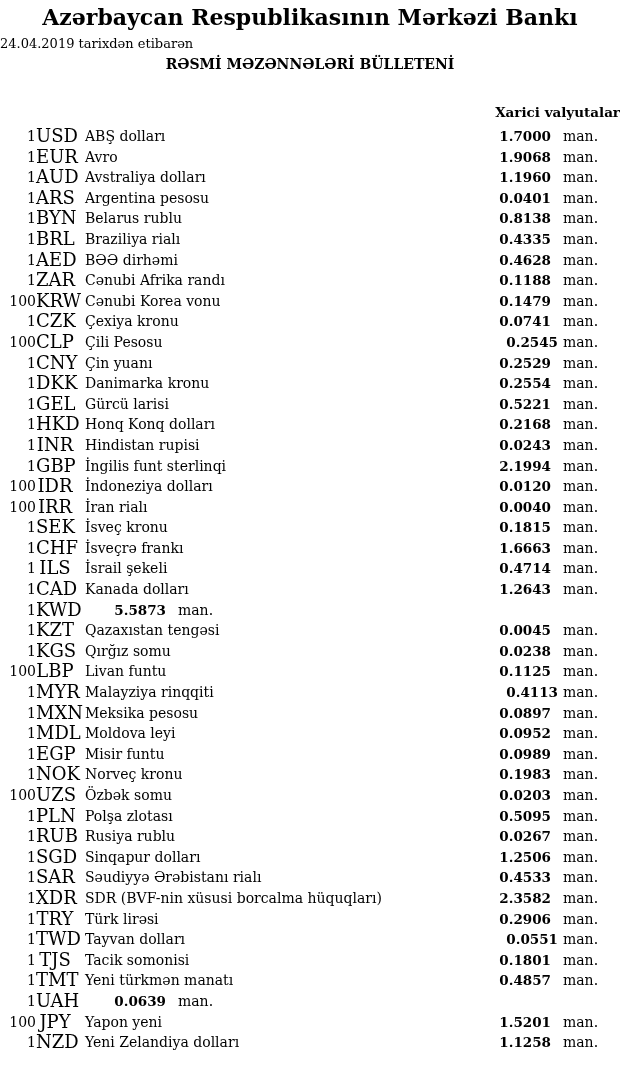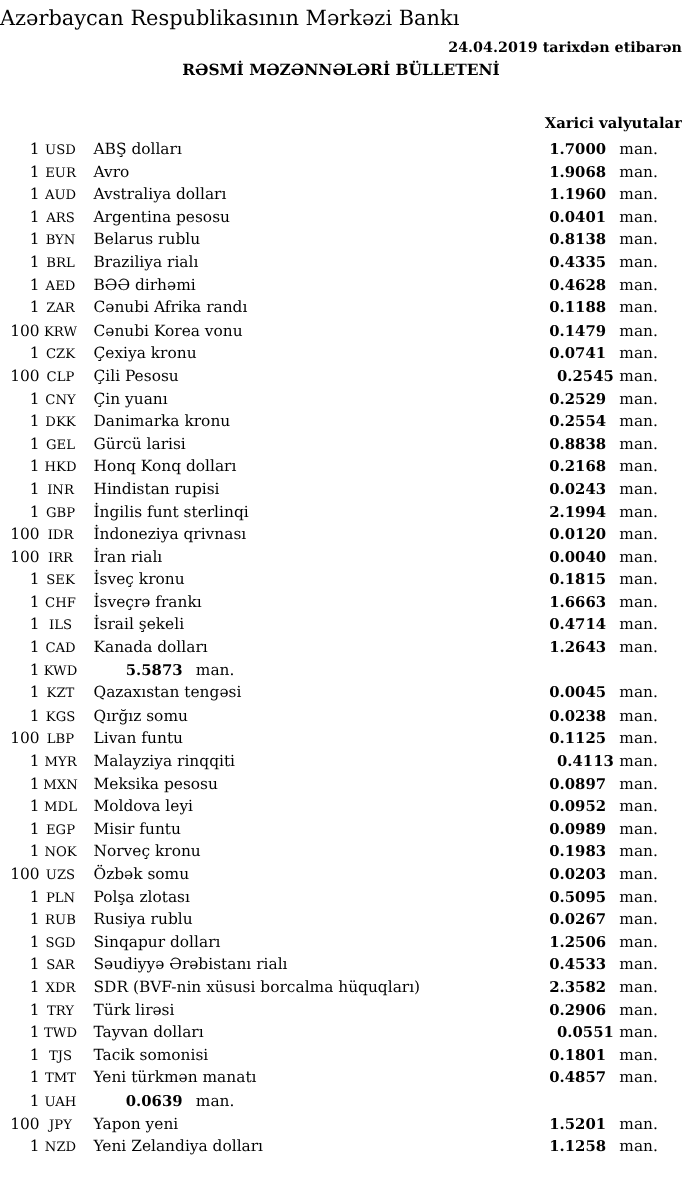--- a/index.html
+++ b/index.html
@@ -8,29 +8,29 @@
     height: 1073px;
     background: #ffffff;
     color: #000000;
     font-family: "DejaVu Serif", "Liberation Serif", serif;
     overflow: hidden;
   }
   .page { width: 620px; height: 1073px; }
 
   .title {
     margin-top: 7px;
+    text-align: center;
+    font-weight: bold;
+    font-size: 22px;
+    line-height: 21px;
+  }
+  .date-line {
+    margin-top: 8px;
     text-align: left;
     font-weight: normal;
-    font-size: 19px;
-    line-height: 21px;
-  }
-  .date-line {
-    margin-top: 8px;
-    text-align: right;
-    font-weight: bold;
     font-size: 13px;
     line-height: 16px;
   }
   .subtitle {
     margin-top: 6px;
     text-align: center;
     font-weight: bold;
     font-size: 13.5px;
     line-height: 17px;
   }
@@ -60,21 +60,21 @@
   .c-nom {
     flex: 0 0 auto;
     width: 36px;
     text-align: right;
     font-size: 14px;
   }
   .c-code {
     flex: 0 0 auto;
     width: 38px;
     text-align: center;
-    font-size: 12px;
+    font-size: 18px;
   }
   .c-name {
     flex: 1 1 auto;
     padding-left: 11px;
     font-size: 14px;
     overflow: hidden;
   }
   .c-rate {
     flex: 0 0 auto;
     width: 92px;
@@ -200,21 +200,21 @@
     <span class="c-code">DKK</span>
     <span class="c-name">Danimarka kronu</span>
     <span class="c-rate">0.2554</span>
     <span class="c-unit">man.</span>
   </div>
 
   <div class="row">
     <span class="c-nom">1</span>
     <span class="c-code">GEL</span>
     <span class="c-name">Gürcü larisi</span>
-    <span class="c-rate">0.8838</span>
+    <span class="c-rate">0.5221</span>
     <span class="c-unit">man.</span>
   </div>
 
   <div class="row">
     <span class="c-nom">1</span>
     <span class="c-code">HKD</span>
     <span class="c-name">Honq Konq dolları</span>
     <span class="c-rate">0.2168</span>
     <span class="c-unit">man.</span>
   </div>
@@ -231,21 +231,21 @@
     <span class="c-nom">1</span>
     <span class="c-code">GBP</span>
     <span class="c-name">İngilis funt sterlinqi</span>
     <span class="c-rate">2.1994</span>
     <span class="c-unit">man.</span>
   </div>
 
   <div class="row">
     <span class="c-nom">100</span>
     <span class="c-code">IDR</span>
-    <span class="c-name">İndoneziya qrivnası</span>
+    <span class="c-name">İndoneziya dolları</span>
     <span class="c-rate">0.0120</span>
     <span class="c-unit">man.</span>
   </div>
 
   <div class="row">
     <span class="c-nom">100</span>
     <span class="c-code">IRR</span>
     <span class="c-name">İran rialı</span>
     <span class="c-rate">0.0040</span>
     <span class="c-unit">man.</span>

